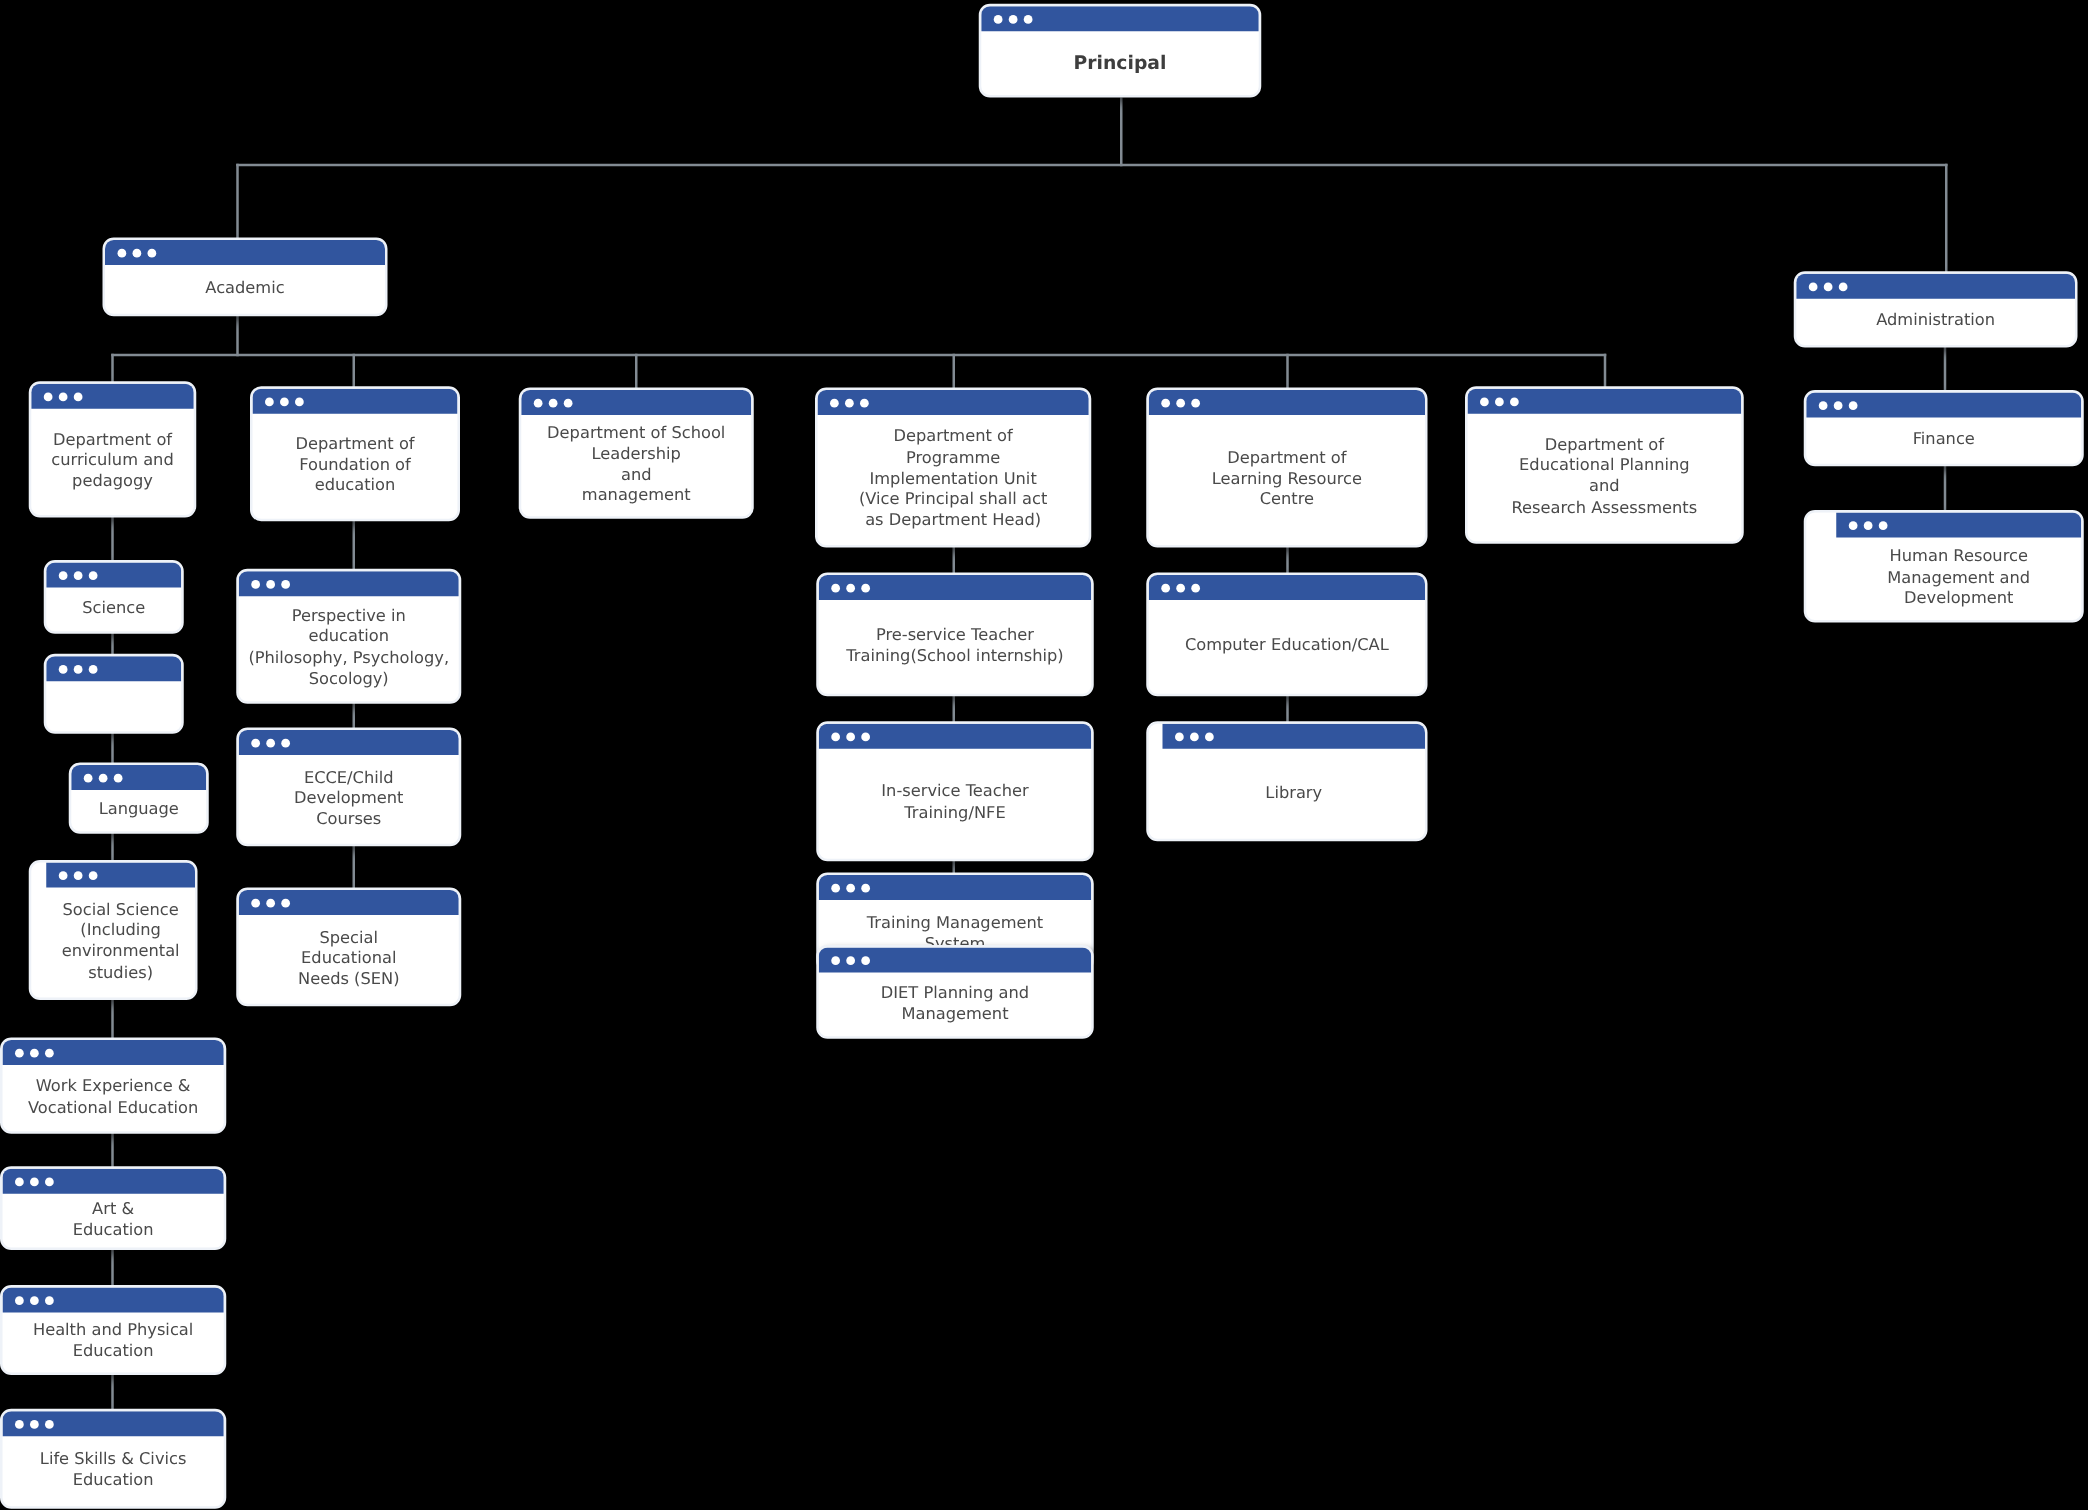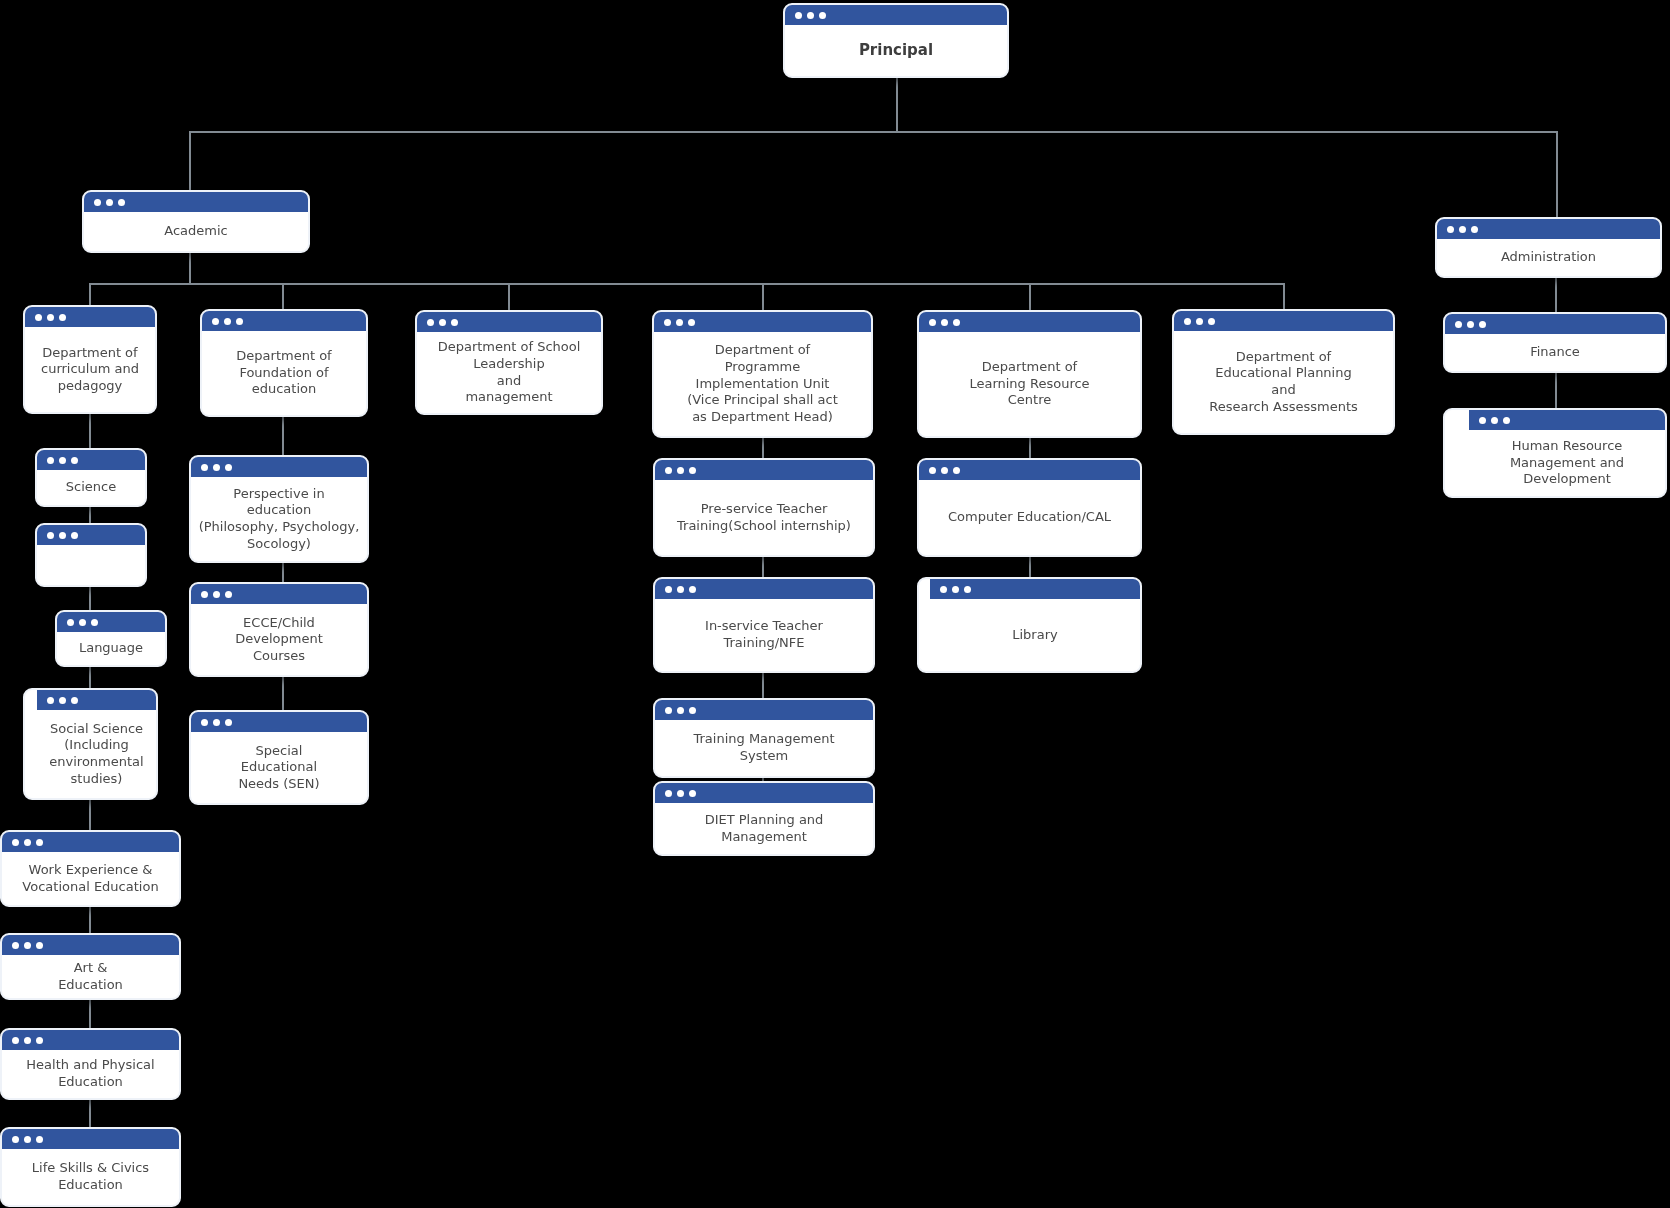--- a/index.html
+++ b/index.html
@@ -267,39 +267,39 @@
     </div>
     <div class="window" style="left: 653px; top: 458px; width: 222px; height: 99px;">
       <div class="titlebar">
         <span class="dot"></span>
         <span class="dot"></span>
         <span class="dot"></span>
       </div>
       <div class="nodebody">Pre-service Teacher
 Training(School internship)</div>
     </div>
-    <div class="window" style="left: 653px; top: 577px; width: 222px; height: 96px;">
+    <div class="window" style="left: 653px; top: 577px; width: 222px; height: 112px;">
       <div class="titlebar">
         <span class="dot"></span>
         <span class="dot"></span>
         <span class="dot"></span>
       </div>
       <div class="nodebody">In-service Teacher
 Training/NFE</div>
     </div>
     <div class="window" style="left: 653px; top: 698px; width: 222px; height: 80px;">
       <div class="titlebar">
         <span class="dot"></span>
         <span class="dot"></span>
         <span class="dot"></span>
       </div>
       <div class="nodebody">Training Management
 System</div>
     </div>
-    <div class="window" style="left: 653px; top: 781px; width: 222px; height: 75px;">
+    <div class="window" style="left: 653px; top: 756px; width: 222px; height: 75px;">
       <div class="titlebar">
         <span class="dot"></span>
         <span class="dot"></span>
         <span class="dot"></span>
       </div>
       <div class="nodebody">DIET Planning and
 Management</div>
     </div>
     <div class="window" style="left: 917px; top: 310px; width: 225px; height: 128px;">
       <div class="titlebar">

